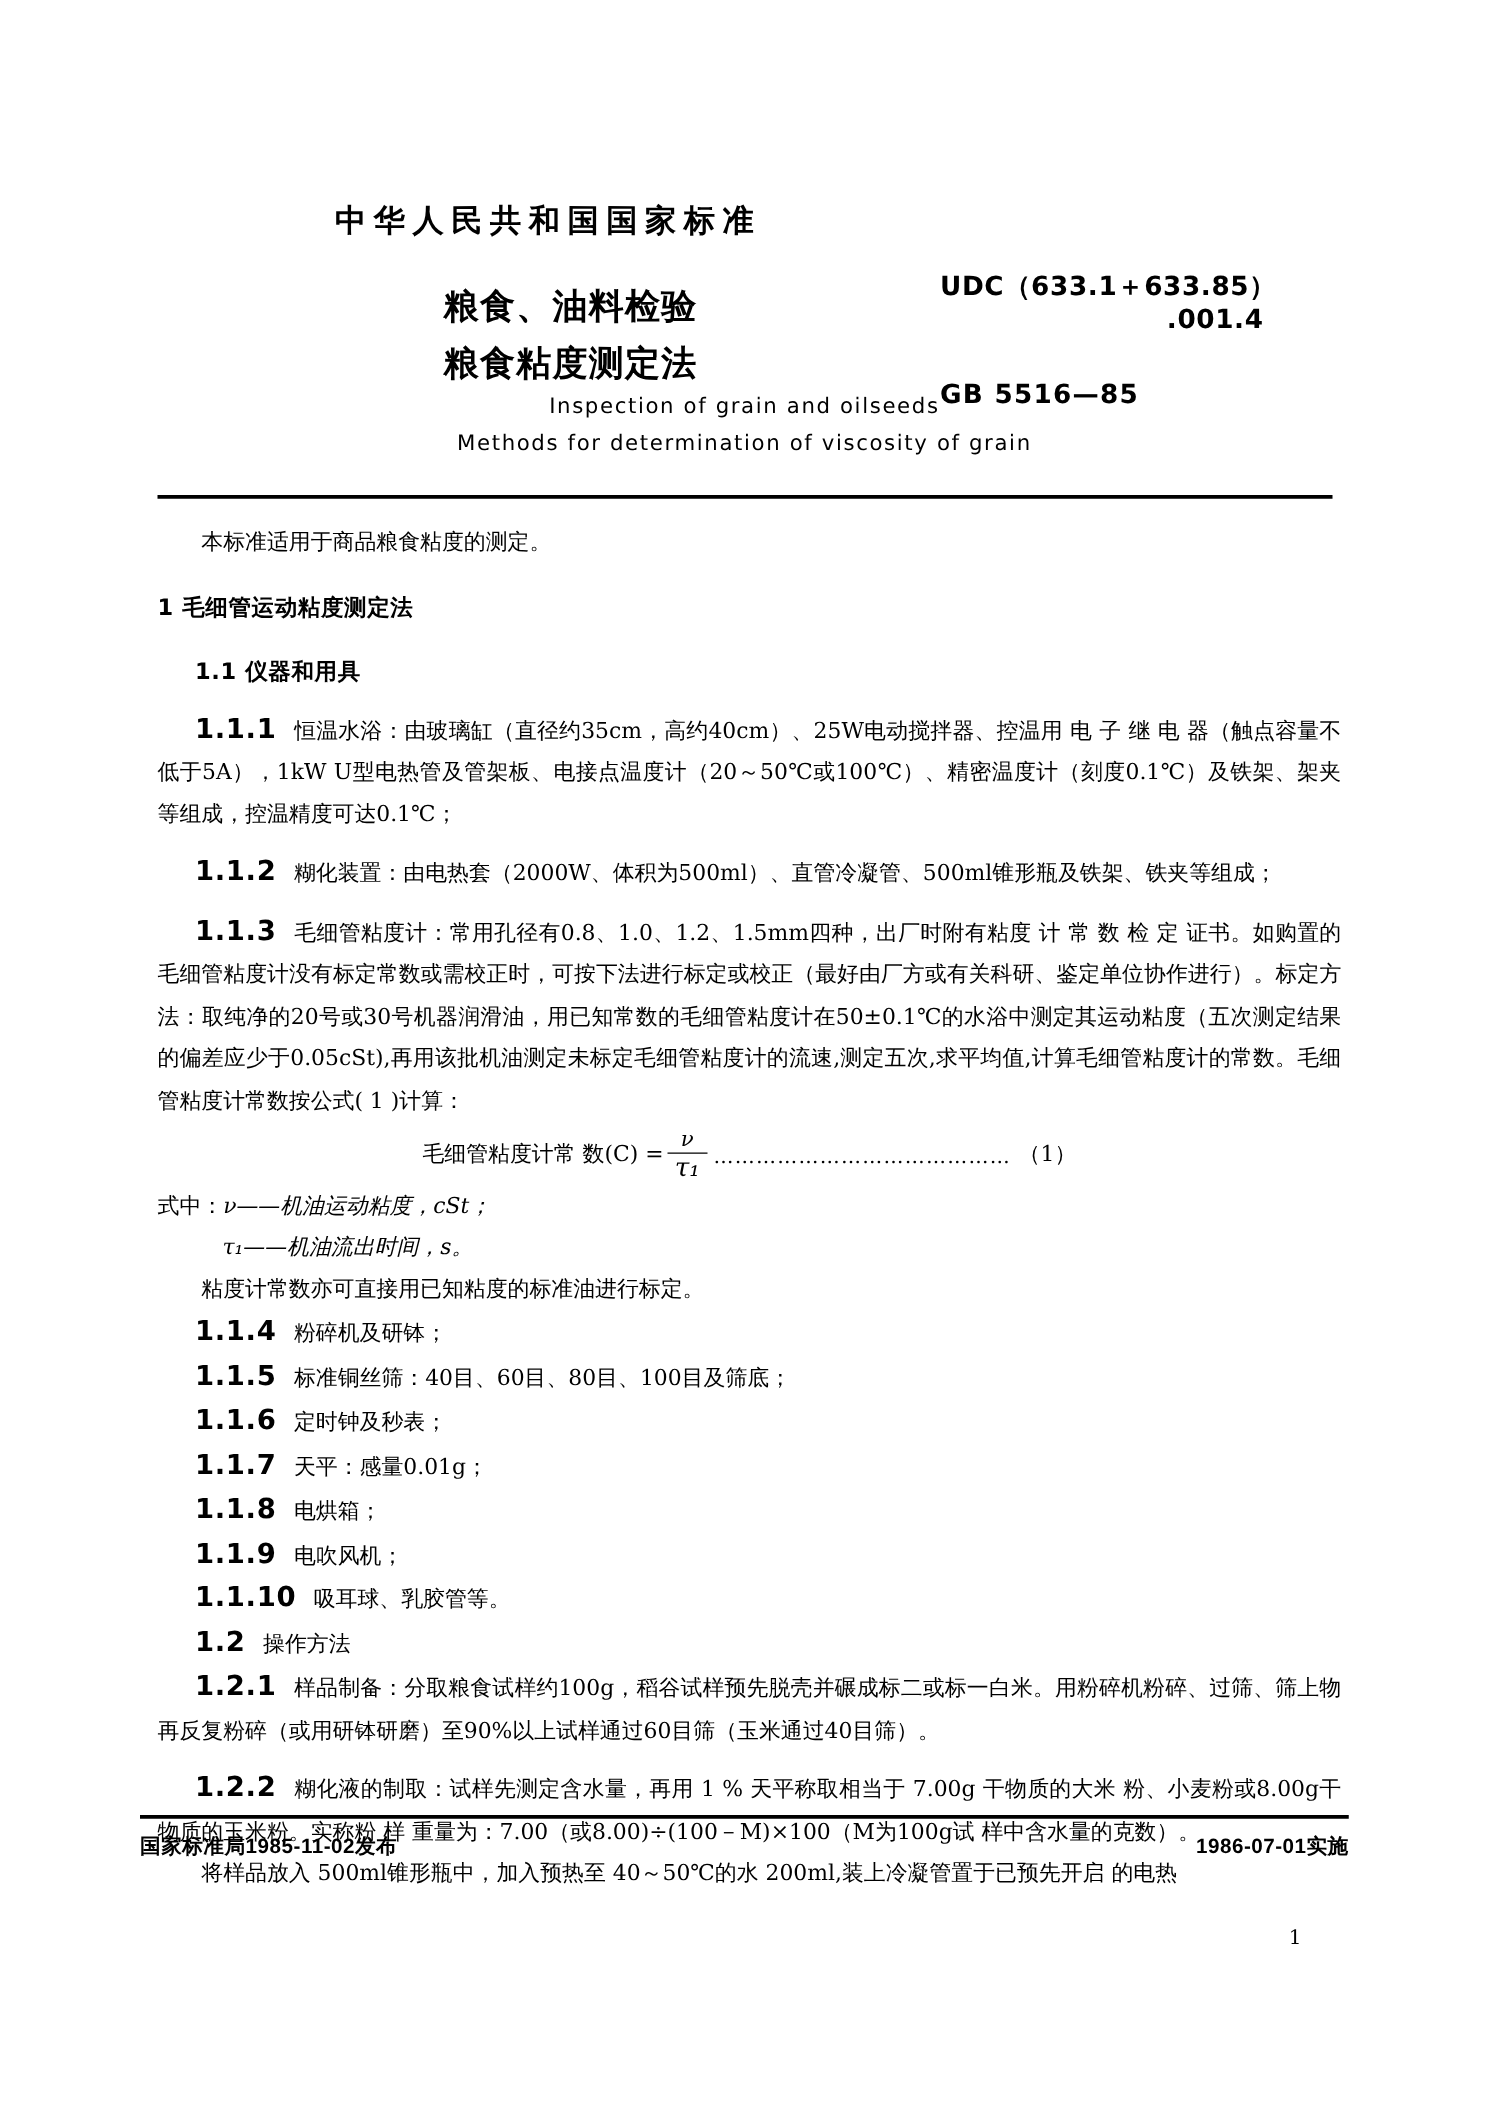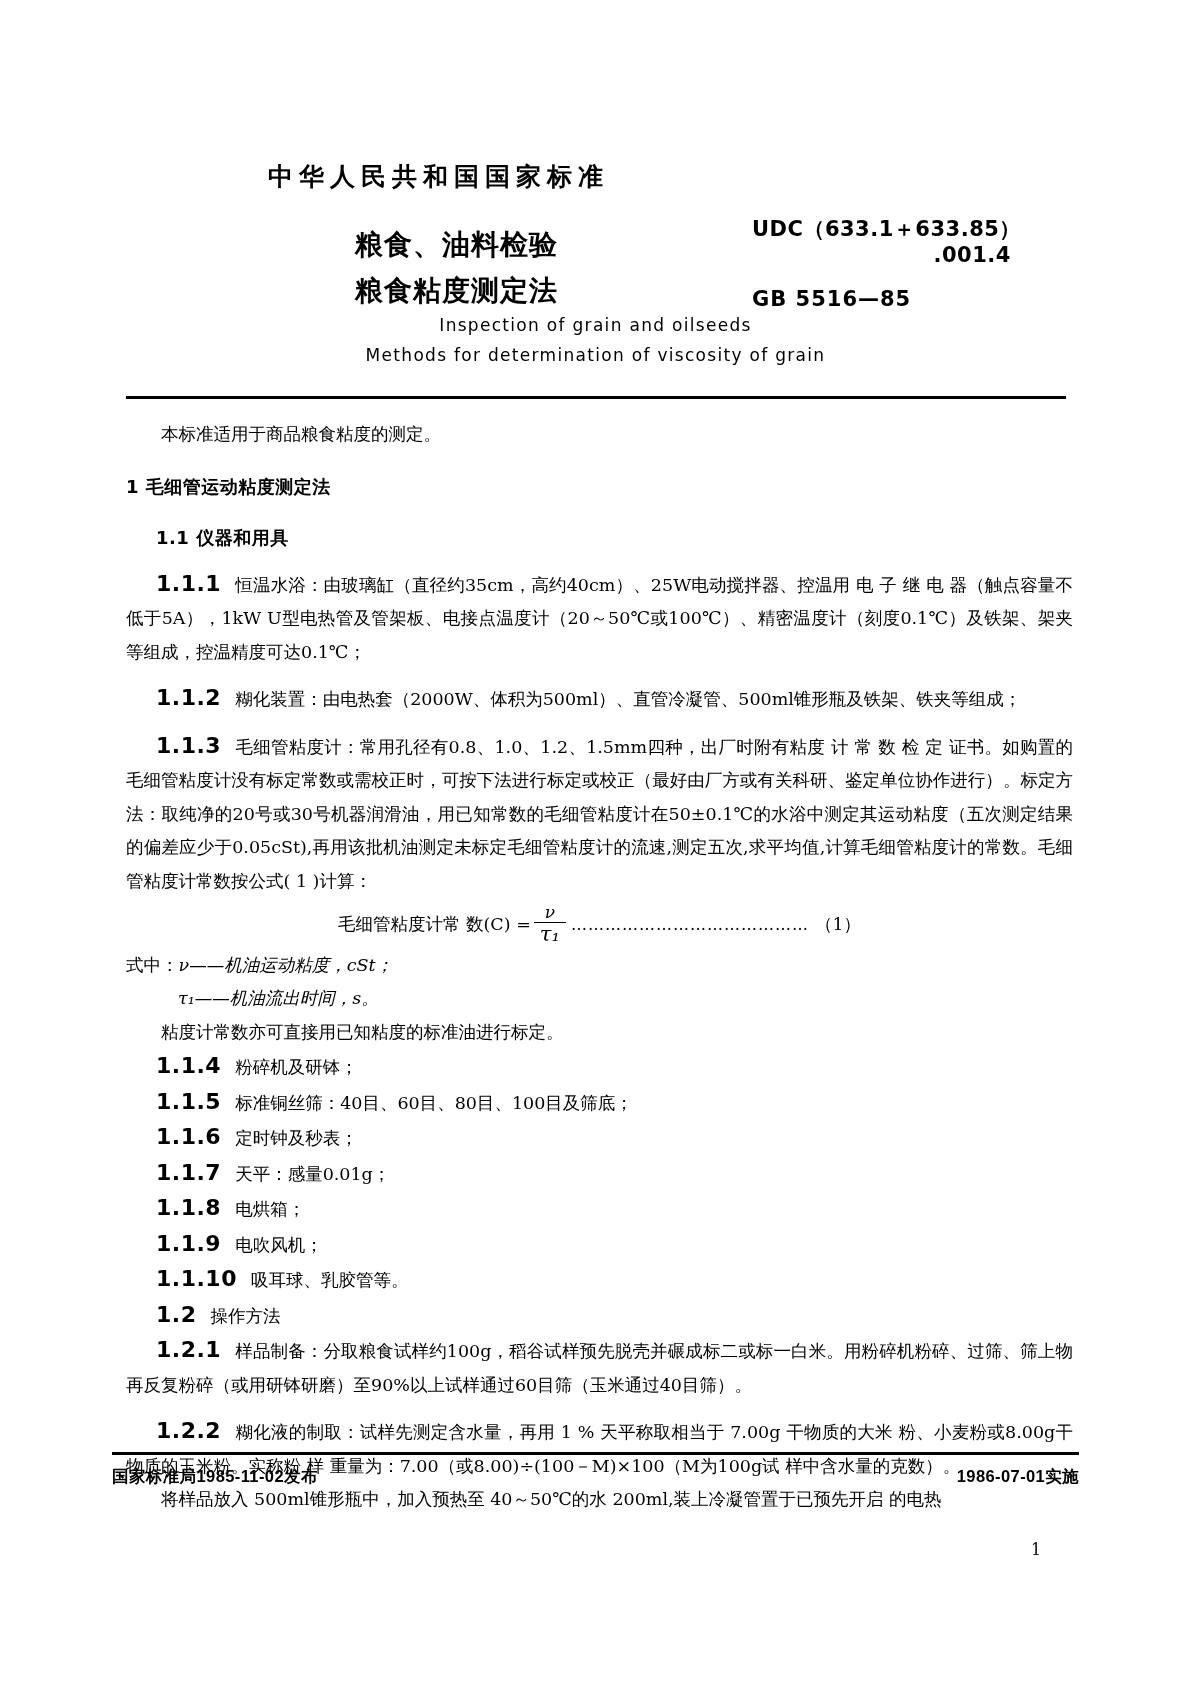--- a/index.html
+++ b/index.html
@@ -57,21 +57,21 @@
     font-size: 21px;
     letter-spacing: 0.5px;
     text-align: left;
     white-space: nowrap;
   }
   .udc-line2 {
     text-align: right;
     padding-right: 10px;
   }
   .gb-line {
-    margin-top: 20px;
+    margin-top: 36px;
     letter-spacing: 1px;
   }
   .title-en {
     position: absolute;
     top: 310px;
     left: 0;
     width: 1191px;
     text-align: center;
     font-family: "DejaVu Sans", "Liberation Sans", sans-serif;
     font-size: 17px;

